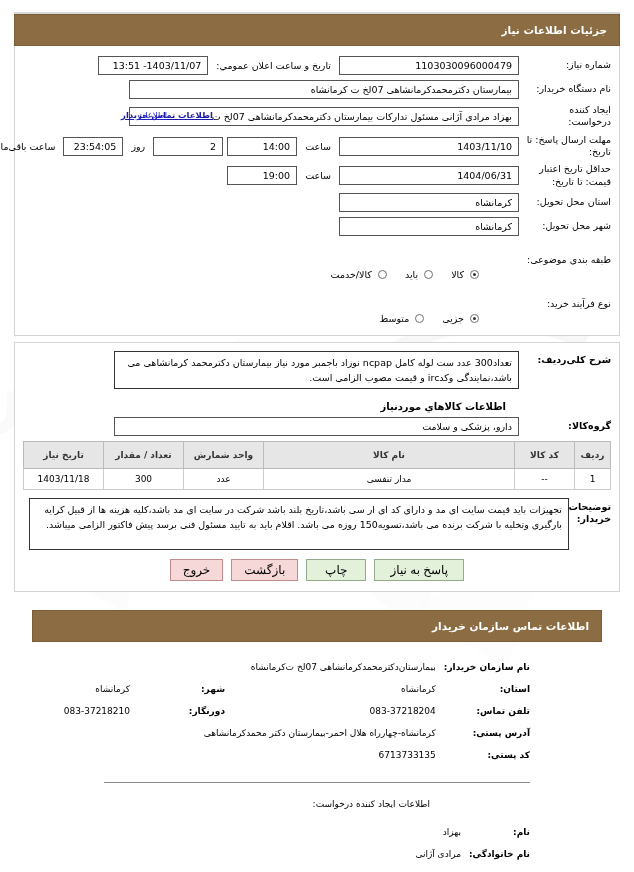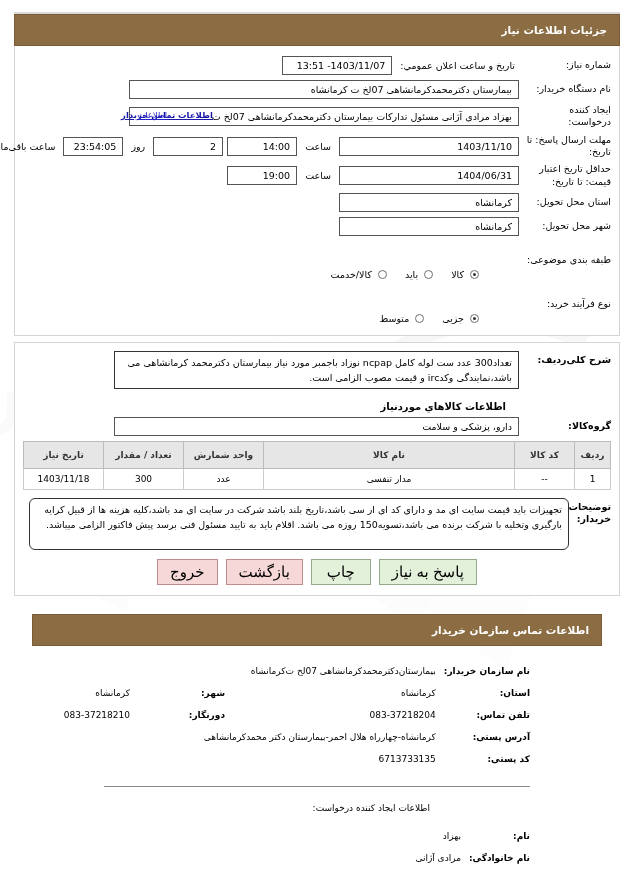--- a/index.html
+++ b/index.html
@@ -148,21 +148,21 @@
   }
 
   .btnrow {
     display: flex;
     justify-content: center;
     gap: 8px;
     margin: 9px 0 4px 0;
     direction: rtl;
   }
   .btn {
-    font-size: 15px;
+    font-size: 12px;
     padding: 3px 12px;
     border: 1px solid #9a9a9a;
     background: #e7f2e0;
     color: #000;
     white-space: nowrap;
     cursor: pointer;
     min-width: 52px;
     text-align: center;
   }
   .btn.green { background:#e3f1da; border-color:#95ab8a; }
@@ -199,20 +199,21 @@
 
     <div class="topline"></div>
 
     <div class="section-header">جزئیات اطلاعات نیاز</div>
 
     <div class="panel">
 
       <div class="row">
         <div class="rlabel">شماره نیاز:</div>
         <div class="fields">
+          <div class="bx" style="width:180px;">1103030096000479</div>
           <div class="inline-lbl">تاریخ و ساعت اعلان عمومي:</div>
           <div class="bx center" style="width:110px;">1403/11/07- 13:51</div>
         </div>
       </div>
 
       <div class="row">
         <div class="rlabel">نام دستگاه خریدار:</div>
         <div class="fields">
           <div class="bx" style="width:390px;">بیمارستان  دکترمحمدکرمانشاهی 07لخ ت کرمانشاه</div>
         </div>
@@ -333,21 +334,21 @@
             <td>عدد</td>
             <td>300</td>
             <td>1403/11/18</td>
           </tr>
         </tbody>
       </table>
 
       <div class="row" style="align-items:flex-start; margin-top:8px;">
         <div class="rlabel" style="font-weight:bold; width:42px; flex:0 0 42px; padding-top:3px;">توضیحات خریدار:</div>
         <div class="fields">
-          <div class="ta" style="width:540px; height:52px;border-radius:6px;">تجهیزات باید قیمت  سایت ای مد و دارای کد ای ار سی  باشد،تاریخ بلند باشد شرکت در  سایت ای مد  باشد،کلیه  هزینه ها از قبیل کرایه  بارگیری  وتخلیه با  شرکت برنده می  باشد،تسویه150 روزه می باشد. اقلام باید به  تایید  مسئول فنی برسد پیش  فاکتور الزامی میباشد.</div>
+          <div class="ta" style="width:540px; height:52px;">تجهیزات باید قیمت  سایت ای مد و دارای کد ای ار سی  باشد،تاریخ بلند باشد شرکت در  سایت ای مد  باشد،کلیه  هزینه ها از قبیل کرایه  بارگیری  وتخلیه با  شرکت برنده می  باشد،تسویه150 روزه می باشد. اقلام باید به  تایید  مسئول فنی برسد پیش  فاکتور الزامی میباشد.</div>
         </div>
       </div>
 
       <div class="btnrow">
         <button class="btn green" style="min-width:90px;">پاسخ به نیاز</button>
         <button class="btn green" style="min-width:60px;">چاپ</button>
         <button class="btn red" style="min-width:52px;">بازگشت</button>
         <button class="btn red" style="min-width:52px;">خروج</button>
       </div>
     </div>

